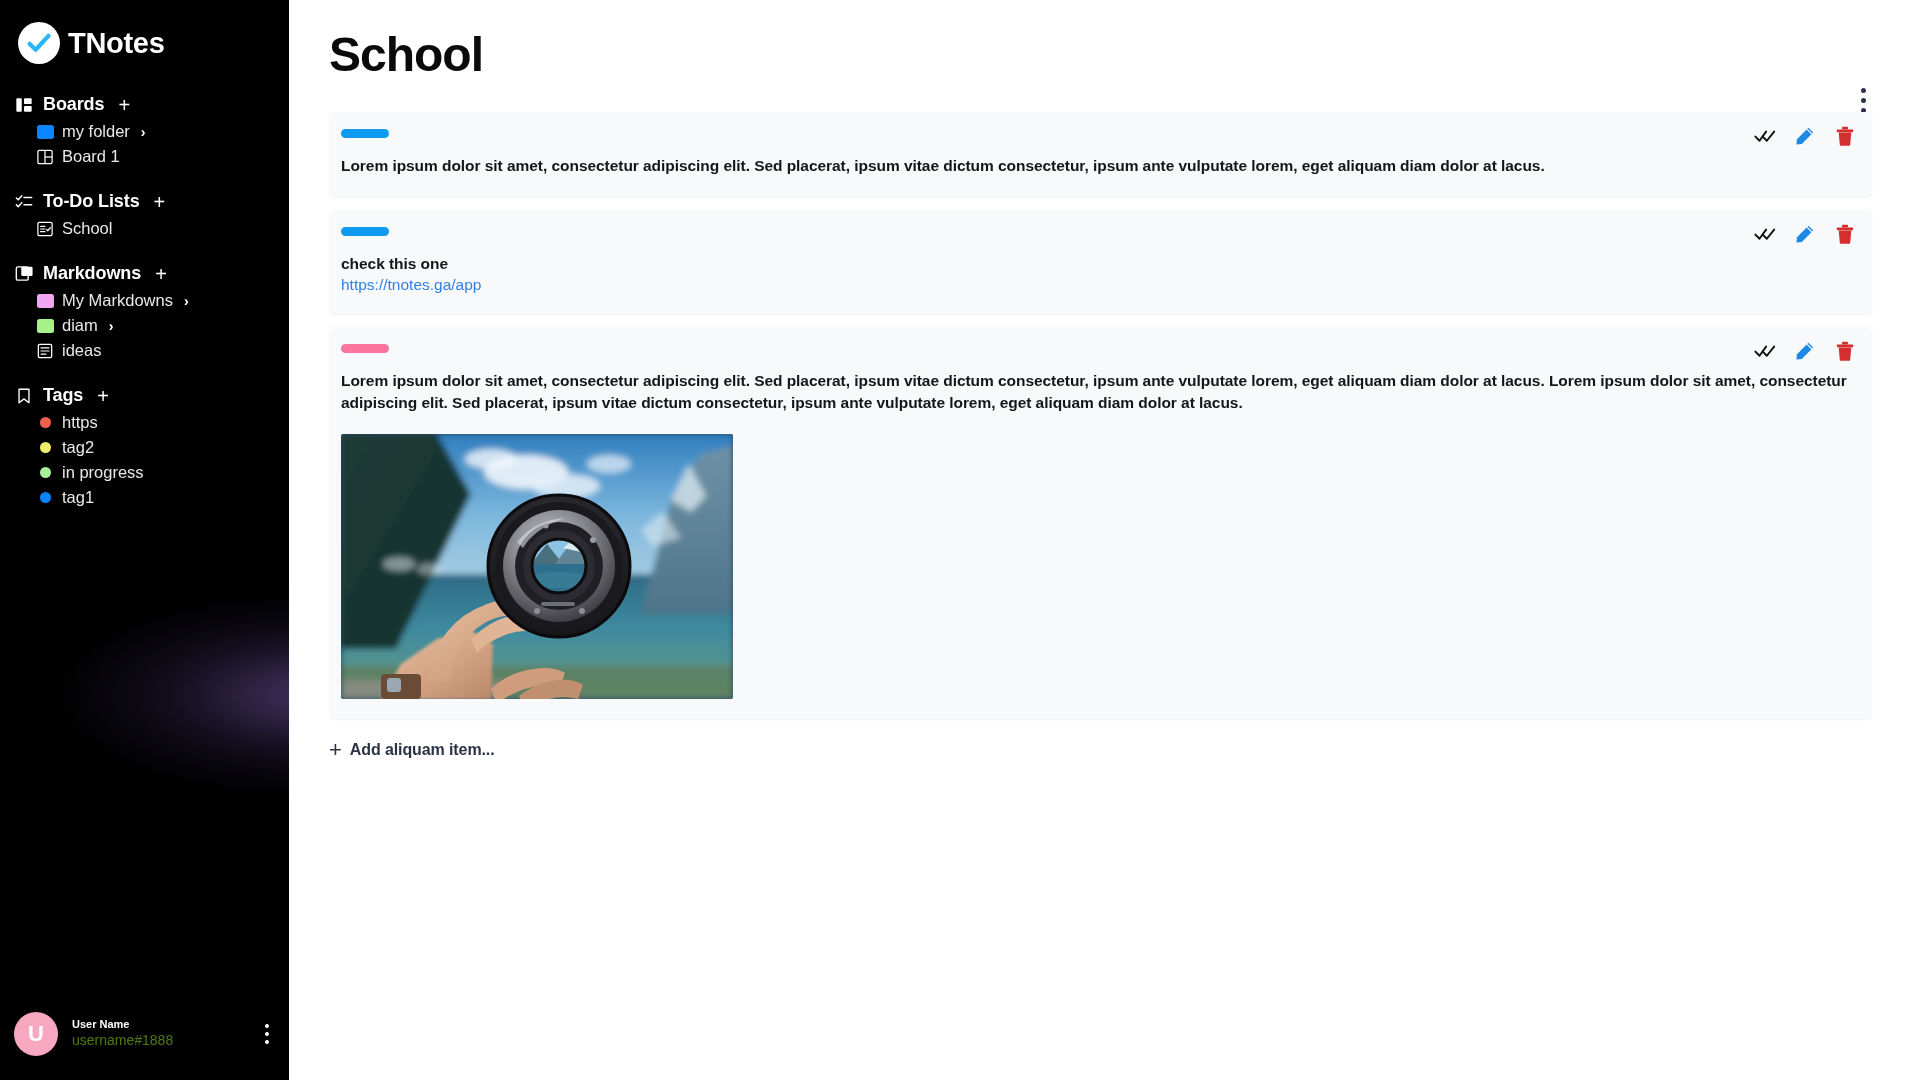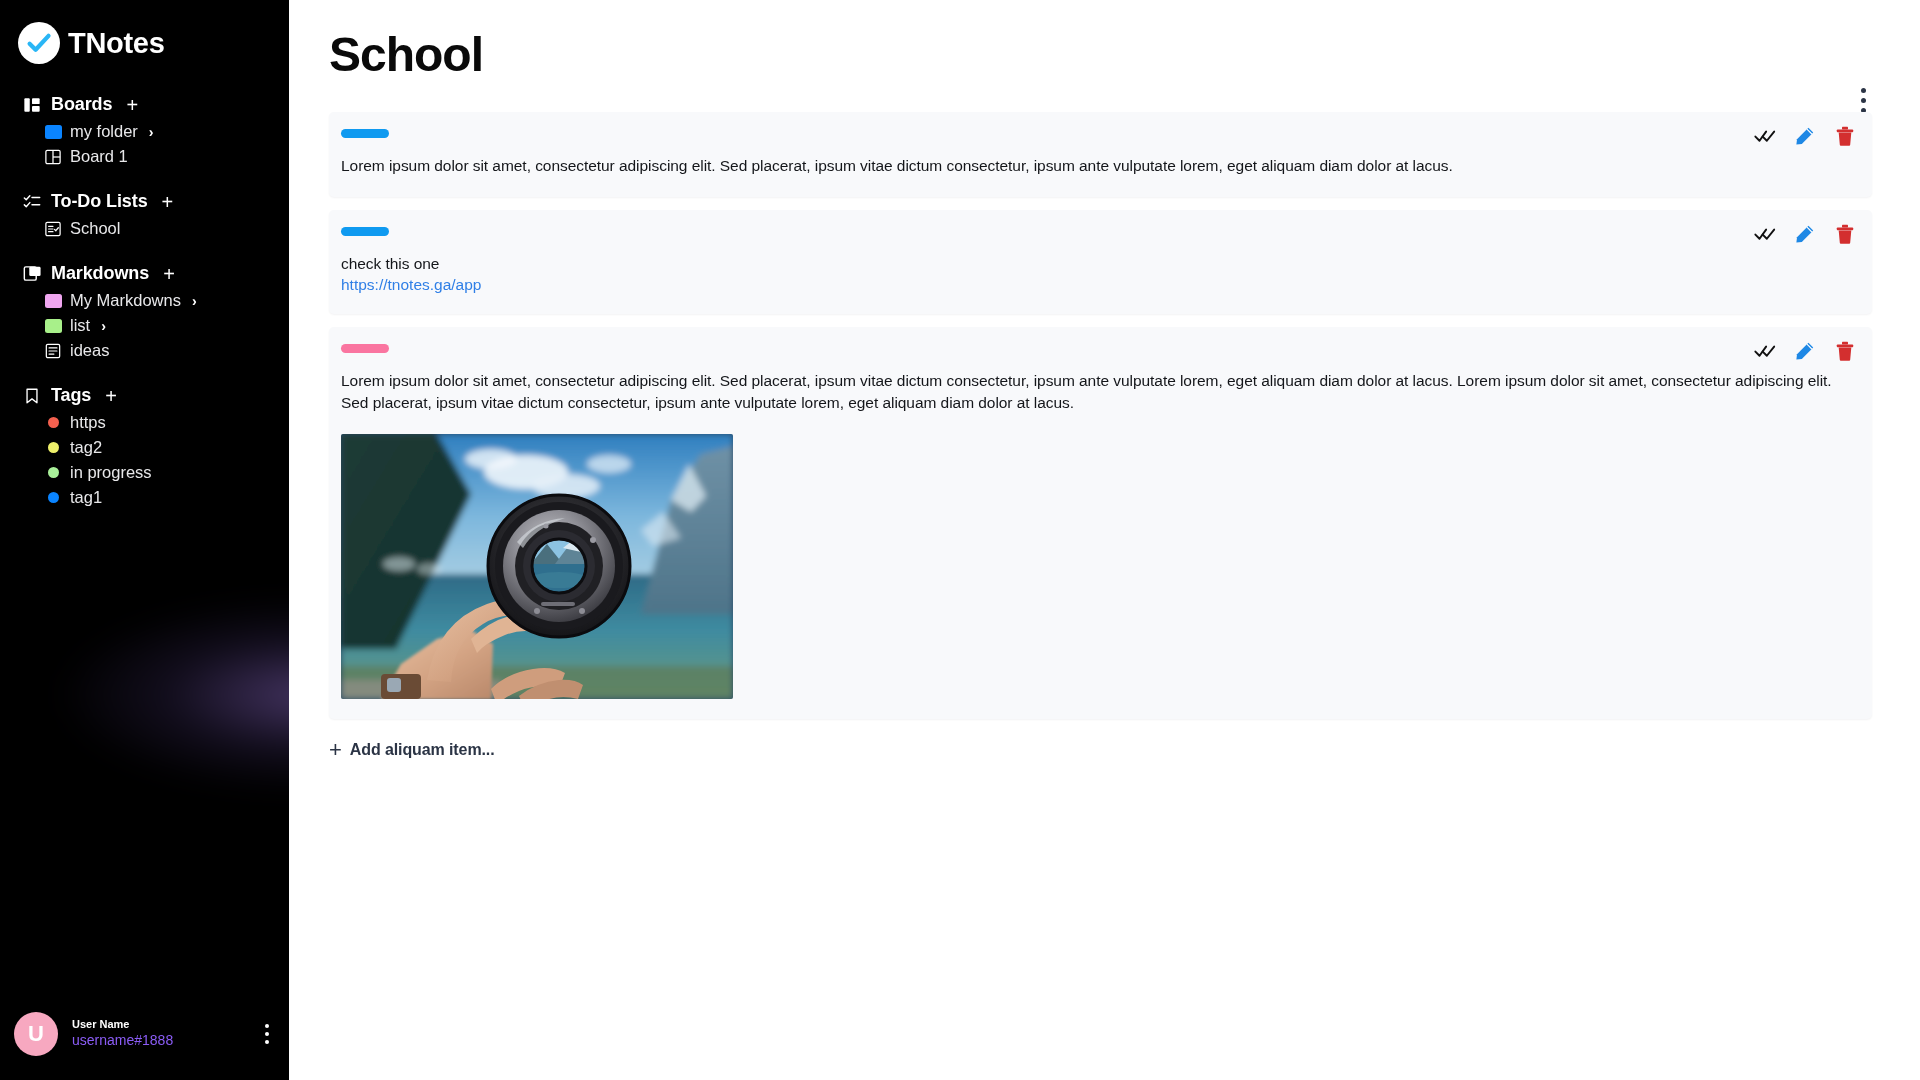--- a/index.html
+++ b/index.html
@@ -36,21 +36,21 @@
     width: 42px; height: 42px; border-radius: 50%;
     background: #ffffff;
     display: flex; align-items: center; justify-content: center;
     flex: 0 0 42px;
   }
   .brand-name {
     color: #ffffff; font-size: 29px; font-weight: 700; letter-spacing: -0.3px;
   }
 
   .nav { position: relative; padding-top: 22px; }
-  .section { margin-bottom: 18px; padding-left: 8px; }
+  .section { margin-bottom: 18px; }
   .section-head {
     display: flex; align-items: center; gap: 9px;
     padding: 4px 0 4px 14px;
     color: #ffffff;
   }
   .section-head .sec-icon { width: 20px; height: 20px; display:flex; align-items:center; justify-content:center; flex:0 0 20px;}
   .section-head .sec-title { font-size: 18px; font-weight: 700; letter-spacing: -0.1px; }
   .plus-btn {
     color: #ffffff; font-size: 20px; line-height: 1; font-weight: 400;
     cursor: pointer; padding: 0 3px; margin-left: 2px; user-select: none;
@@ -78,21 +78,21 @@
   }
   .avatar {
     width: 44px; height: 44px; border-radius: 50%;
     background: #f7a8c0;
     color: #ffffff; font-size: 22px; font-weight: 700;
     display: flex; align-items: center; justify-content: center;
     flex: 0 0 44px;
   }
   .user-meta { flex: 1 1 auto; }
   .user-name { color: #ffffff; font-size: 11px; font-weight: 700; line-height: 1.3; }
-  .user-handle { color: #8b5cf6; font-size: 14px; line-height: 1.4; }
+  .user-handle { color: #4d7c0f; font-size: 14px; line-height: 1.4; }
   .kebab { display: flex; flex-direction: column; gap: 4px; cursor: pointer; padding: 4px; }
   .kebab i { width: 4px; height: 4px; border-radius: 50%; background: #ffffff; display: block; }
 
   
   .main { flex: 1 1 auto; position: relative; background: #ffffff; padding: 0 48px 0 40px; }
   .page-head { padding: 28px 0 0 0; position: relative; }
   .page-title { font-size: 48px; font-weight: 700; color: #0a0a0a; letter-spacing: -1px; line-height: 1.12; }
   .page-sub { font-size: 21px; color: #1c1c1c; margin-top: 6px; letter-spacing: -0.2px; }
   .head-kebab {
     position: absolute; right: 0px; top: 82px;
@@ -112,20 +112,21 @@
   .tagbar { width: 48px; height: 9px; border-radius: 5px; }
   .card-actions {
     position: absolute; right: 16px; top: 13px;
     display: flex; align-items: center; gap: 18px;
   }
   .act { cursor: pointer; display: flex; align-items: center; justify-content: center; width: 22px; height: 22px; }
   .card-text {
     margin-top: 17px;
     font-size: 15.5px; line-height: 1.42; color: #14161a;
     letter-spacing: -0.05px;
+    font-weight: bold;
   }
   .card-link {
     display: block; margin-top: 1px;
     font-size: 15.5px; color: #2f7fe6; text-decoration: none; cursor: pointer;
   }
 
   .photo {
     margin-top: 20px;
     width: 392px; height: 265px;
     border-radius: 2px;
@@ -236,21 +237,21 @@
           <span class="it-icon">
               <i class="folder-sq" style="background:#f0a6f0;display:block"></i>
             </span>
           <span>My Markdowns</span>
           <span class="caret">›</span>
         </div>
         <div class="nav-item">
           <span class="it-icon">
               <i class="folder-sq" style="background:#a8f08a;display:block"></i>
             </span>
-          <span>list</span>
+          <span>diam</span>
           <span class="caret">›</span>
         </div>
         <div class="nav-item">
           <span class="it-icon">
             <svg width="16" height="16" viewBox="0 0 18 18" aria-hidden="true">
               <rect x="1.5" y="1.5" width="15" height="15" rx="1.6" fill="none" stroke="#fff" stroke-width="1.4"></rect>
               <line x1="4.6" y1="5.5" x2="13.4" y2="5.5" stroke="#fff" stroke-width="1.4" stroke-linecap="round"></line>
               <line x1="4.6" y1="9" x2="13.4" y2="9" stroke="#fff" stroke-width="1.4" stroke-linecap="round"></line>
               <line x1="4.6" y1="12.5" x2="10" y2="12.5" stroke="#fff" stroke-width="1.4" stroke-linecap="round"></line>
             </svg>

